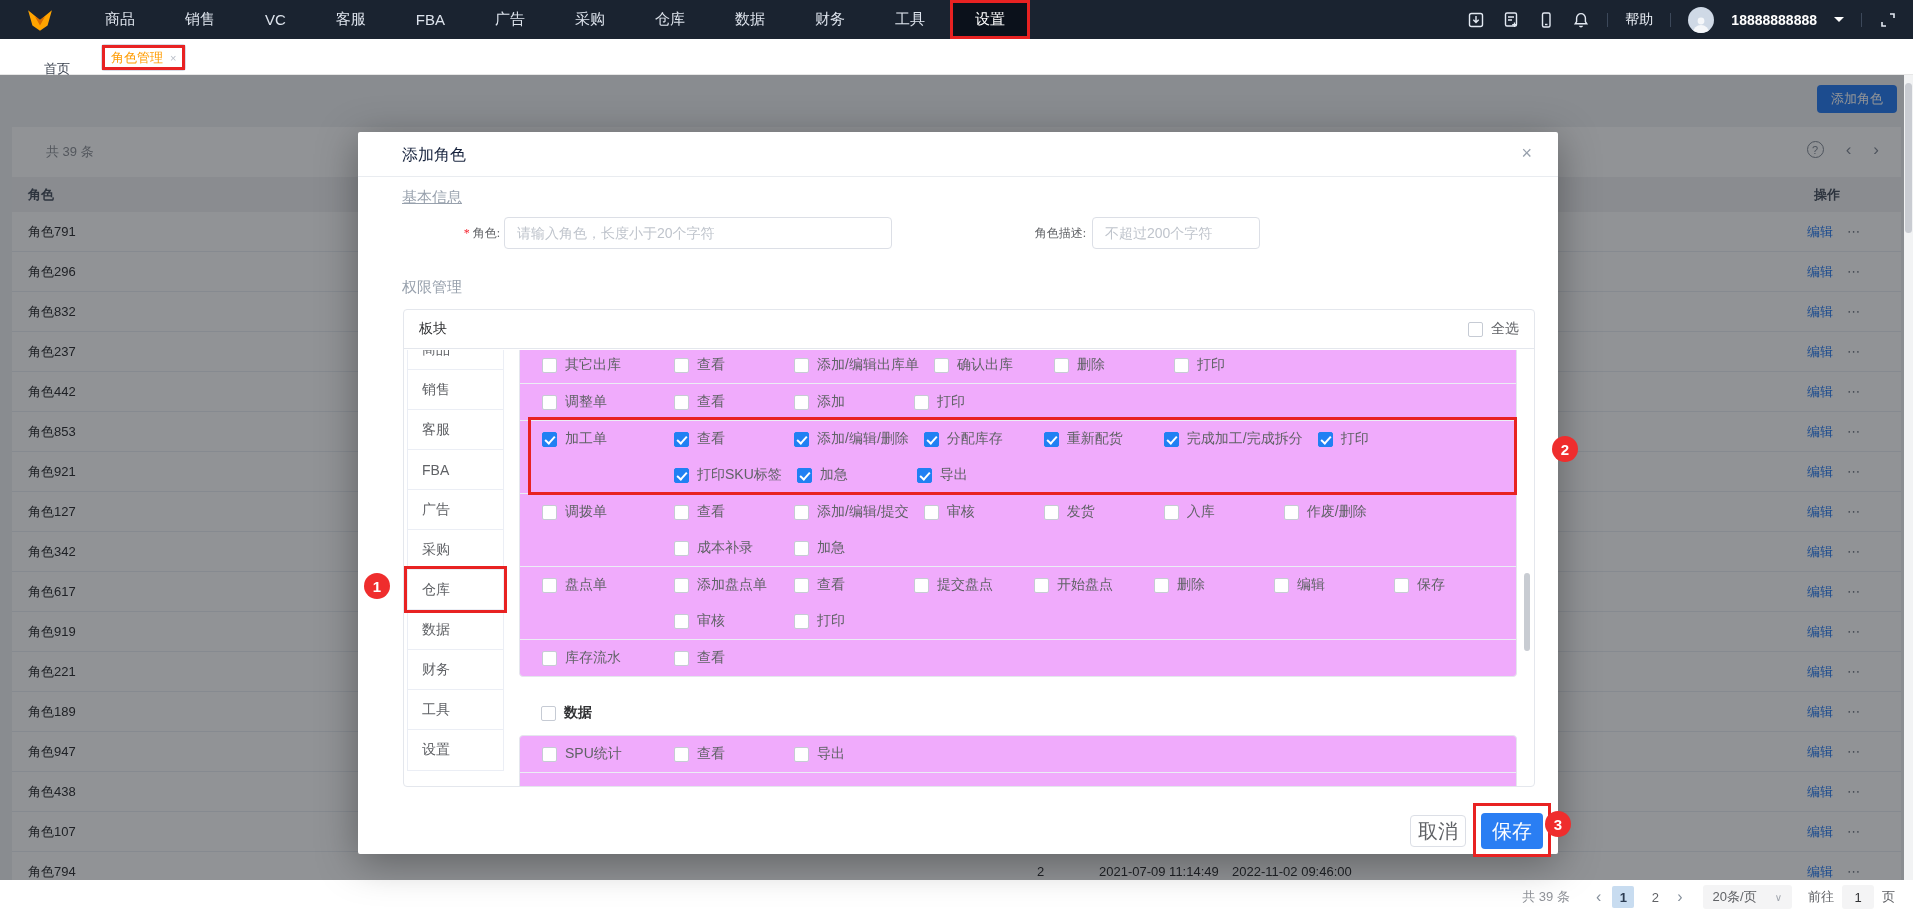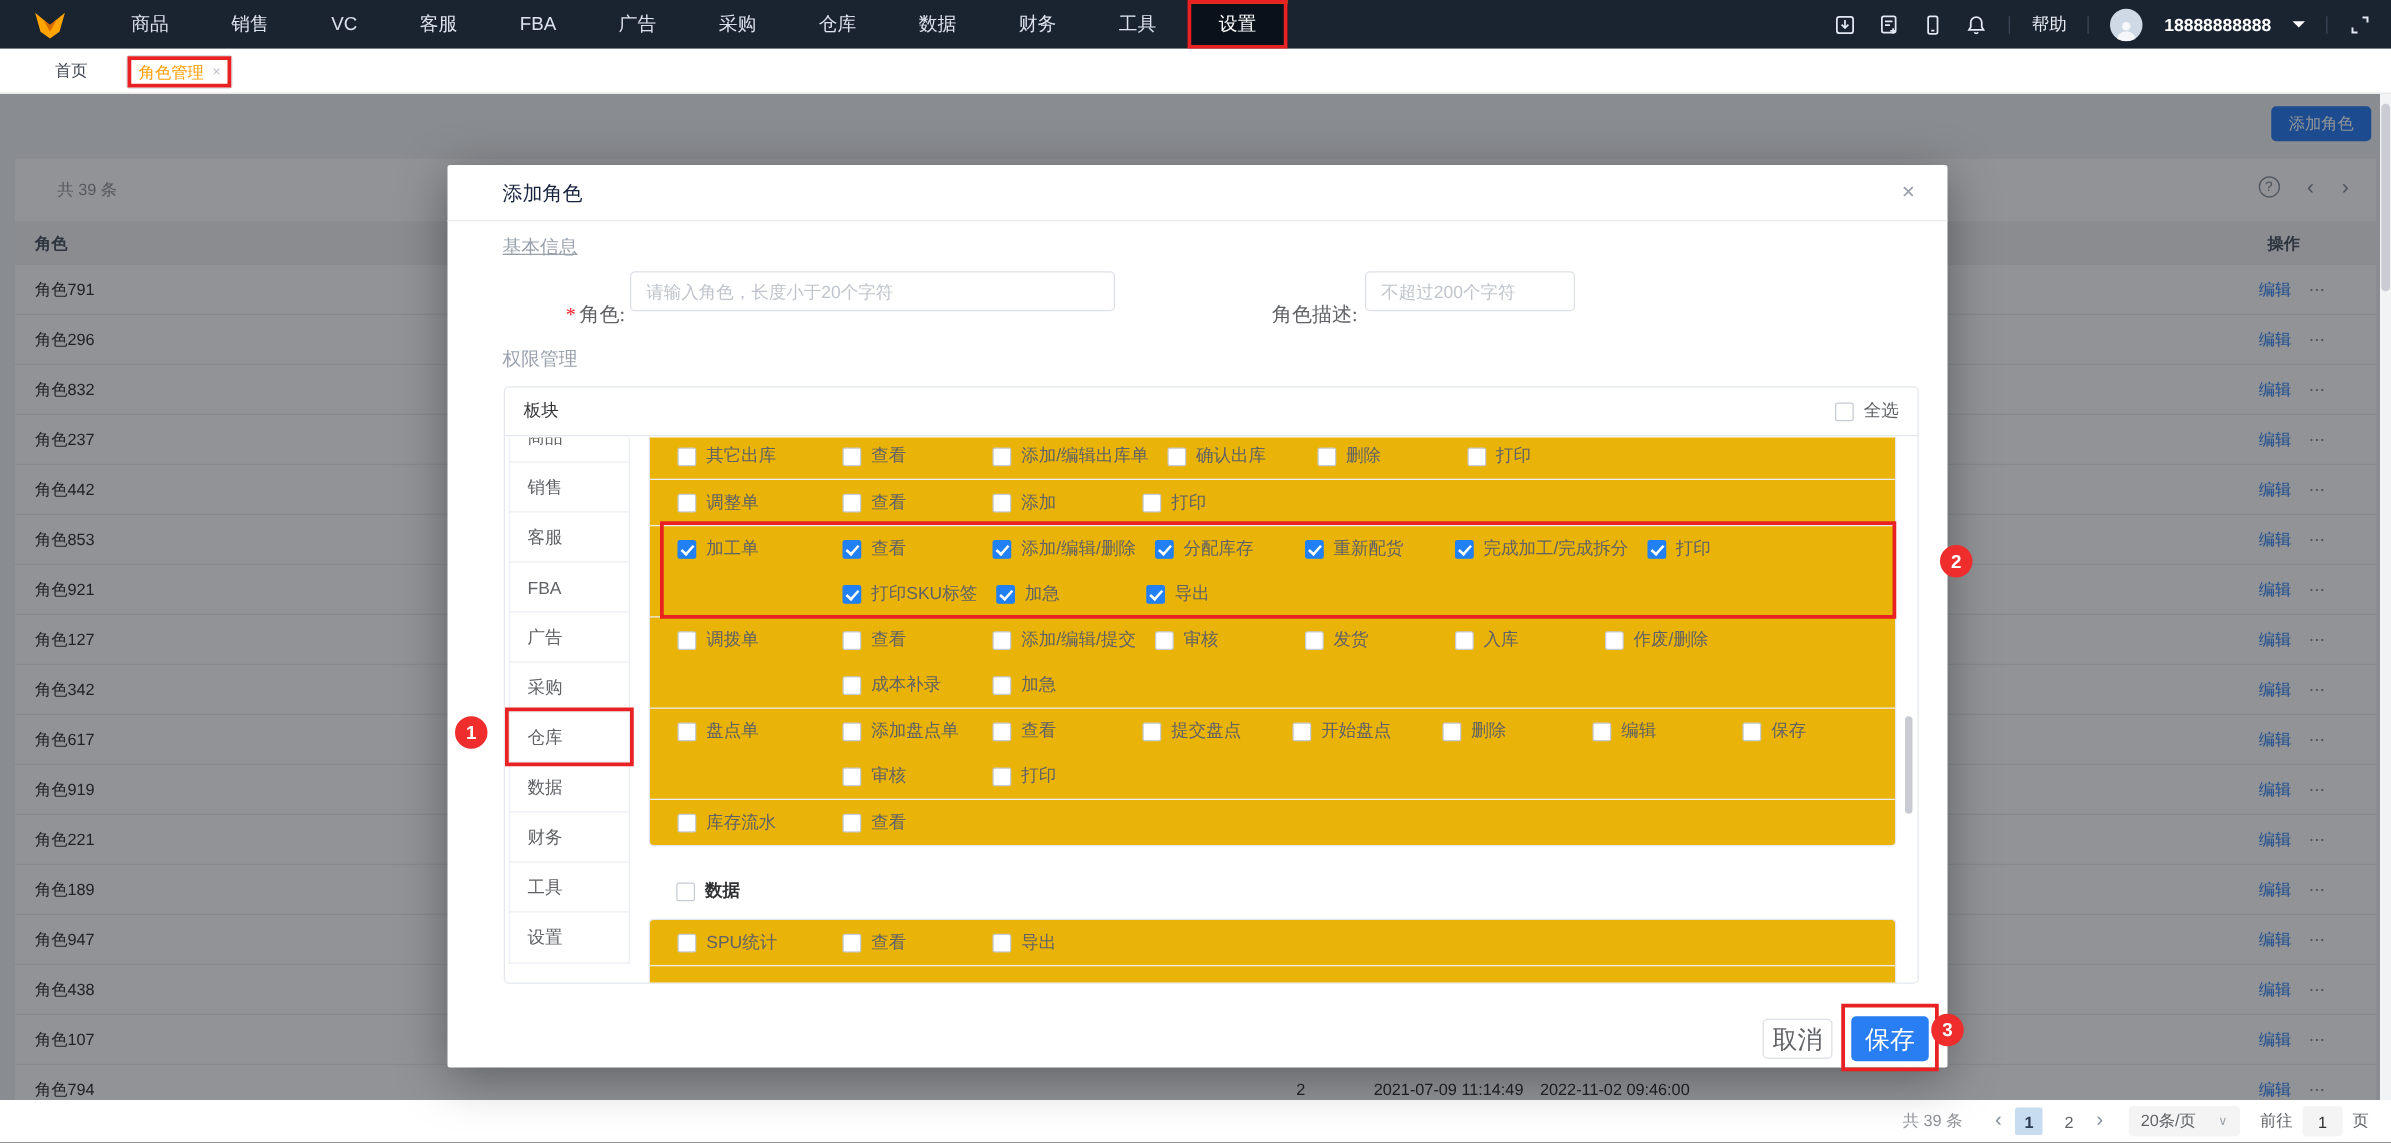--- a/index.html
+++ b/index.html
@@ -19,21 +19,21 @@
   .nav-right{margin-left:auto;display:flex;align-items:center;gap:17px;padding-right:16px;color:#e9edf4;}
   .nav-right svg{display:block;}
   .nav-divider{width:1px;height:14px;background:#3c485a;}
   .nav-help{font-size:14px;color:#e9edf4;cursor:pointer;}
   .avatar{width:26px;height:26px;border-radius:50%;background:#cfd9e6;display:flex;align-items:flex-end;justify-content:center;overflow:hidden;}
   .phone{font-size:14px;font-weight:bold;color:#fff;}
   .caret-down{width:0;height:0;border:5px solid transparent;border-top-color:#fff;margin-top:5px;}
 
   
   .tabbar{position:absolute;top:39px;left:0;right:0;height:36px;background:#fff;border-bottom:1px solid #e6e6e6;z-index:25;}
-  .tab-home{position:absolute;left:44px;top:0;height:36px;display:flex;align-items:center;font-size:13px;color:#3c4350;cursor:pointer;}
+  .tab-home{position:absolute;left:44px;top:12px;height:36px;display:flex;align-items:center;font-size:13px;color:#3c4350;cursor:pointer;}
   .role-tab{position:absolute;left:101px;top:5px;height:27px;border:1px solid #d8dce5;border-radius:3px;background:#fff;display:flex;align-items:center;padding:0 9px;font-size:13px;color:var(--orange);cursor:pointer;}
   .role-tab .tab-close{margin-left:7px;color:#b9bec7;font-size:11px;}
 
   
   .content{position:absolute;top:75px;bottom:34px;left:0;right:0;background:#f0f2f5;z-index:1;}
   .add-role-btn{position:absolute;right:16px;top:10px;height:28px;padding:0 14px;background:var(--blue);color:#fff;font-size:13px;border:none;border-radius:4px;display:flex;align-items:center;cursor:pointer;}
   .panel{position:absolute;left:12px;right:12px;top:52px;bottom:0;background:#fff;overflow:hidden;}
   .panel-top{position:absolute;top:10px;left:0;right:0;height:30px;}
   .panel-total{position:absolute;left:34px;top:6px;font-size:13px;color:var(--txt3);}
   .panel-tools{position:absolute;right:22px;top:4px;display:flex;align-items:center;gap:22px;color:#868d98;}
@@ -66,38 +66,38 @@
   .pg-unit{color:var(--txt2);}
 
   
   .modal{position:absolute;left:358px;top:132px;width:1200px;height:722px;background:#fff;border-radius:2px;box-shadow:0 8px 40px rgba(0,0,0,.35);z-index:30;}
   .m-title{position:absolute;left:44px;top:13px;font-size:16px;color:#17233d;}
   .m-close{position:absolute;right:26px;top:11px;font-size:18px;color:#98a1ad;cursor:pointer;}
   .m-divider{position:absolute;left:0;right:0;top:44px;height:1px;background:#e9ecf0;}
   .m-section{position:absolute;left:44px;font-size:15px;color:#98a1ad;}
   .sec-basic{top:56px;text-decoration:underline;}
   .sec-perm{top:146px;}
-  .f-label{position:absolute;top:110px;font-size:16px;color:var(--txt2);text-align:right;width:120px;font-family:Liberation Serif, serif;}
+  .f-label{position:absolute;top:93px;font-size:12px;color:var(--txt2);text-align:right;width:120px;font-family:Liberation Serif, serif;}
   .f-label .req{color:#f5222d;margin-right:3px;}
   .lb-role{left:22px;}
   .lb-desc{left:608px;}
   .f-input{position:absolute;top:85px;height:32px;border:1px solid #dcdfe6;border-radius:4px;font-size:14px;color:var(--txt);padding:0 12px;font-family:inherit;}
   .f-input::placeholder{color:#bfc4cc;}
   .in-role{left:146px;width:388px;}
   .in-desc{left:734px;width:168px;}
 
   .perm-box{position:absolute;left:45px;top:177px;width:1132px;height:478px;border:1px solid var(--line2);border-radius:4px;}
   .perm-head{height:39px;border-bottom:1px solid var(--line2);display:flex;align-items:center;padding:0 15px;font-size:14px;color:var(--txt);}
   .select-all{margin-left:auto;display:flex;align-items:center;color:var(--txt2);cursor:pointer;}
   .perm-viewport{position:absolute;left:0;right:0;top:40px;bottom:0;overflow:hidden;}
   .perm-sidebar{position:absolute;left:3px;top:-20px;width:97px;border:1px solid var(--line);border-top:none;background:#fff;}
   .sb-cell{position:relative;height:40px;display:flex;align-items:center;padding-left:14px;font-size:14px;color:var(--txt2);border-bottom:1px solid var(--line);cursor:pointer;}
   .sb-cell:last-child{border-bottom:none;}
   .perm-content{position:absolute;left:115px;top:-4px;width:998px;}
-  .perm-list{border:1px solid var(--line2);border-radius:4px;background:#eab308;}
+  .perm-list{border:1px solid var(--line2);border-radius:4px;background:#f0abfc;}
   .perm-row{position:relative;display:flex;border-bottom:1px solid var(--line);padding-left:22px;}
   .perm-list .perm-row:last-child{border-bottom:none;}
   .perm-listB .perm-row{border-bottom:1px solid var(--line) !important;}
   .perm-module{width:132px;height:36px;display:flex;align-items:center;flex:none;}
   .perm-lines{flex:1;display:flex;flex-direction:column;}
   .perm-line{height:36px;display:flex;align-items:center;flex-wrap:nowrap;}
   .perm-item{display:inline-flex;align-items:center;min-width:105px;margin-right:15px;cursor:pointer;}
   .perm-label{font-size:14px;color:var(--txt2);white-space:nowrap;}
   .cb{position:relative;width:15px;height:15px;border:1px solid #c6cbd4;border-radius:2px;background:#fff;margin-right:8px;flex:none;cursor:pointer;}
   .cb.checked{background:#2180f3;border-color:#2180f3;}

